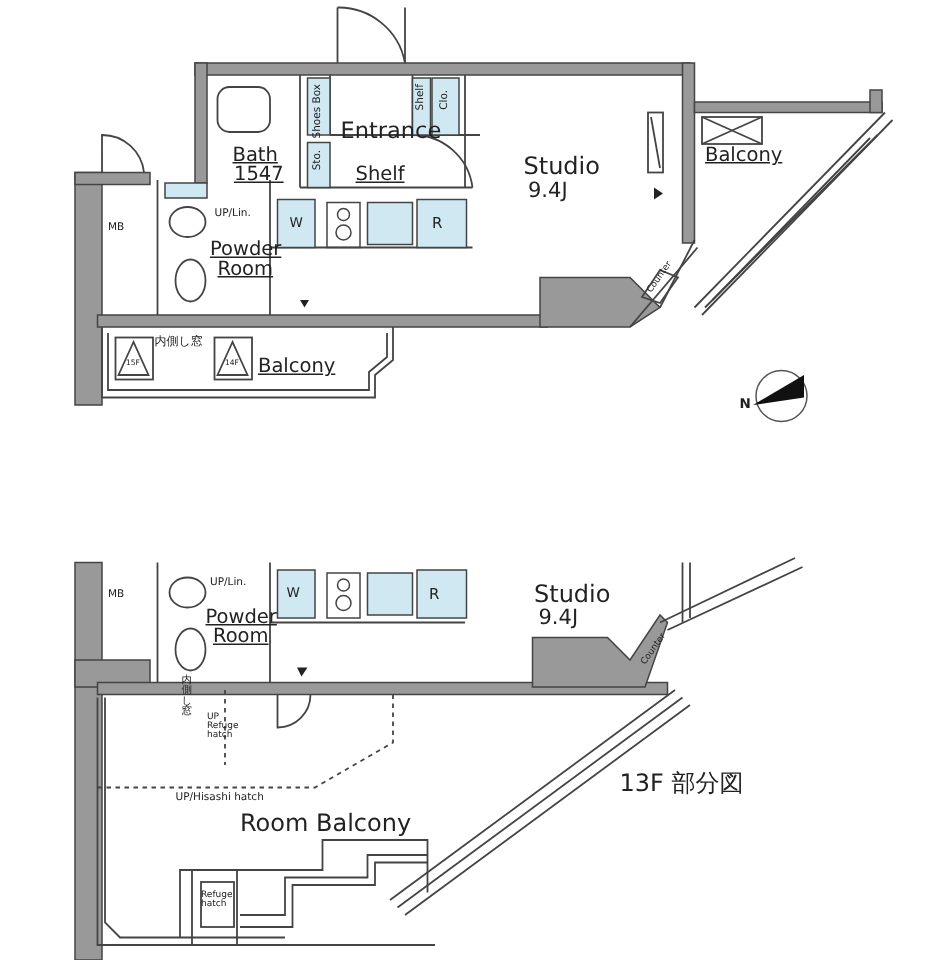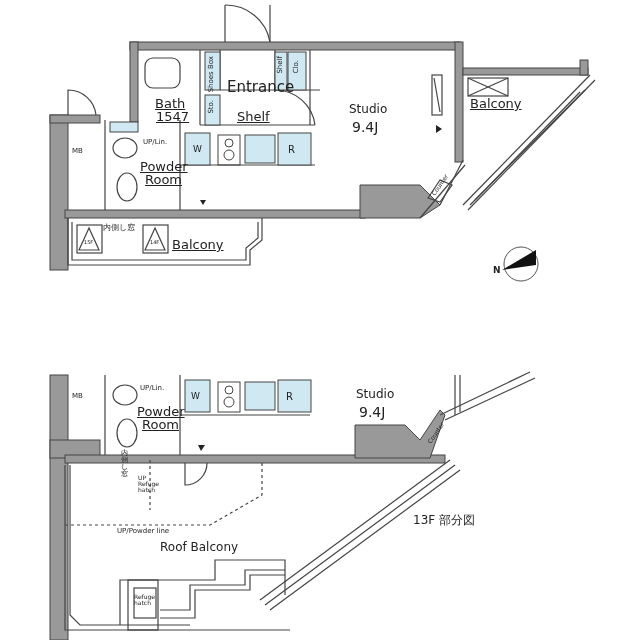--- a/index.html
+++ b/index.html
@@ -1,21 +1,21 @@
 <!DOCTYPE html>
 <html><head>
   <meta charset="utf-8">
   <style>
     html, body { margin: 0; padding: 0; background: #ffffff; }
     body { width: 623px; height: 640px; position: relative; overflow: hidden; font-family: "DejaVu Sans", sans-serif; }
     svg { position: absolute; left: 0; top: 0; }
     .lbl { position: absolute; color: #222; white-space: nowrap; line-height: 1; }
     .sm { font-size: 13px; text-decoration: underline; }
     .xs { font-size: 7px; }
-    .md { font-size: 12px; }
+    .md { font-size: 16px; }
     .lg { font-size: 14px; }
     .vert { writing-mode: vertical-rl; transform: rotate(180deg); font-size: 7px; }
   </style>
 </head>
 <body>
 
 <svg width="623" height="640" viewBox="0 0 623 640">
 
   <g fill="#999999" stroke="#444" stroke-width="1">
 
@@ -179,22 +179,22 @@
 <span class="lbl xs" style="left:103px;top:224px;font-size:8px">内側し窓</span>
 <span class="lbl xs" style="left:84px;top:240px;font-size:5px">15F</span>
 <span class="lbl xs" style="left:150px;top:240px;font-size:5px">14F</span>
 <span class="lbl xs" style="left:493px;top:266px;font-size:9px;font-weight:bold">N</span>
 
 <span class="lbl md" style="left:356px;top:388px">Studio</span>
 <span class="lbl lg" style="left:359px;top:405px">9.4J</span>
 <span class="lbl sm" style="left:137px;top:405px">Powder</span>
 <span class="lbl sm" style="left:142px;top:418px">Room</span>
 <span class="lbl xs" style="left:72px;top:393px">MB</span>
-<span class="lbl md" style="left:160px;top:541px">Roof Balcony</span>
+<span class="lbl md" style="left:160px;top:541px">Room Balcony</span>
 <span class="lbl xs" style="left:140px;top:385px">UP/Lin.</span>
 <span class="lbl xs" style="left:191px;top:392px;font-size:9px">W</span>
 <span class="lbl xs" style="left:286px;top:392px;font-size:10px">R</span>
 <span class="lbl xs" style="left:424px;top:430px;transform:rotate(-55deg);font-size:6px">Counter</span>
 <span class="lbl xs" style="left:138px;top:475px;width:30px;white-space:normal;font-size:6px">UP Refuge hatch</span>
 <span class="lbl xs" style="left:121px;top:450px;width:8px;white-space:normal;font-size:7px">内側し窓</span>
-<span class="lbl xs" style="left:117px;top:528px;font-size:7px">UP/Powder line</span>
+<span class="lbl xs" style="left:117px;top:528px;font-size:7px">UP/Hisashi hatch</span>
 <span class="lbl xs" style="left:134px;top:594px;width:24px;white-space:normal;font-size:6px">Refuge hatch</span>
 <span class="lbl md" style="left:413px;top:514px">13F 部分図</span>
 
 </body></html>

